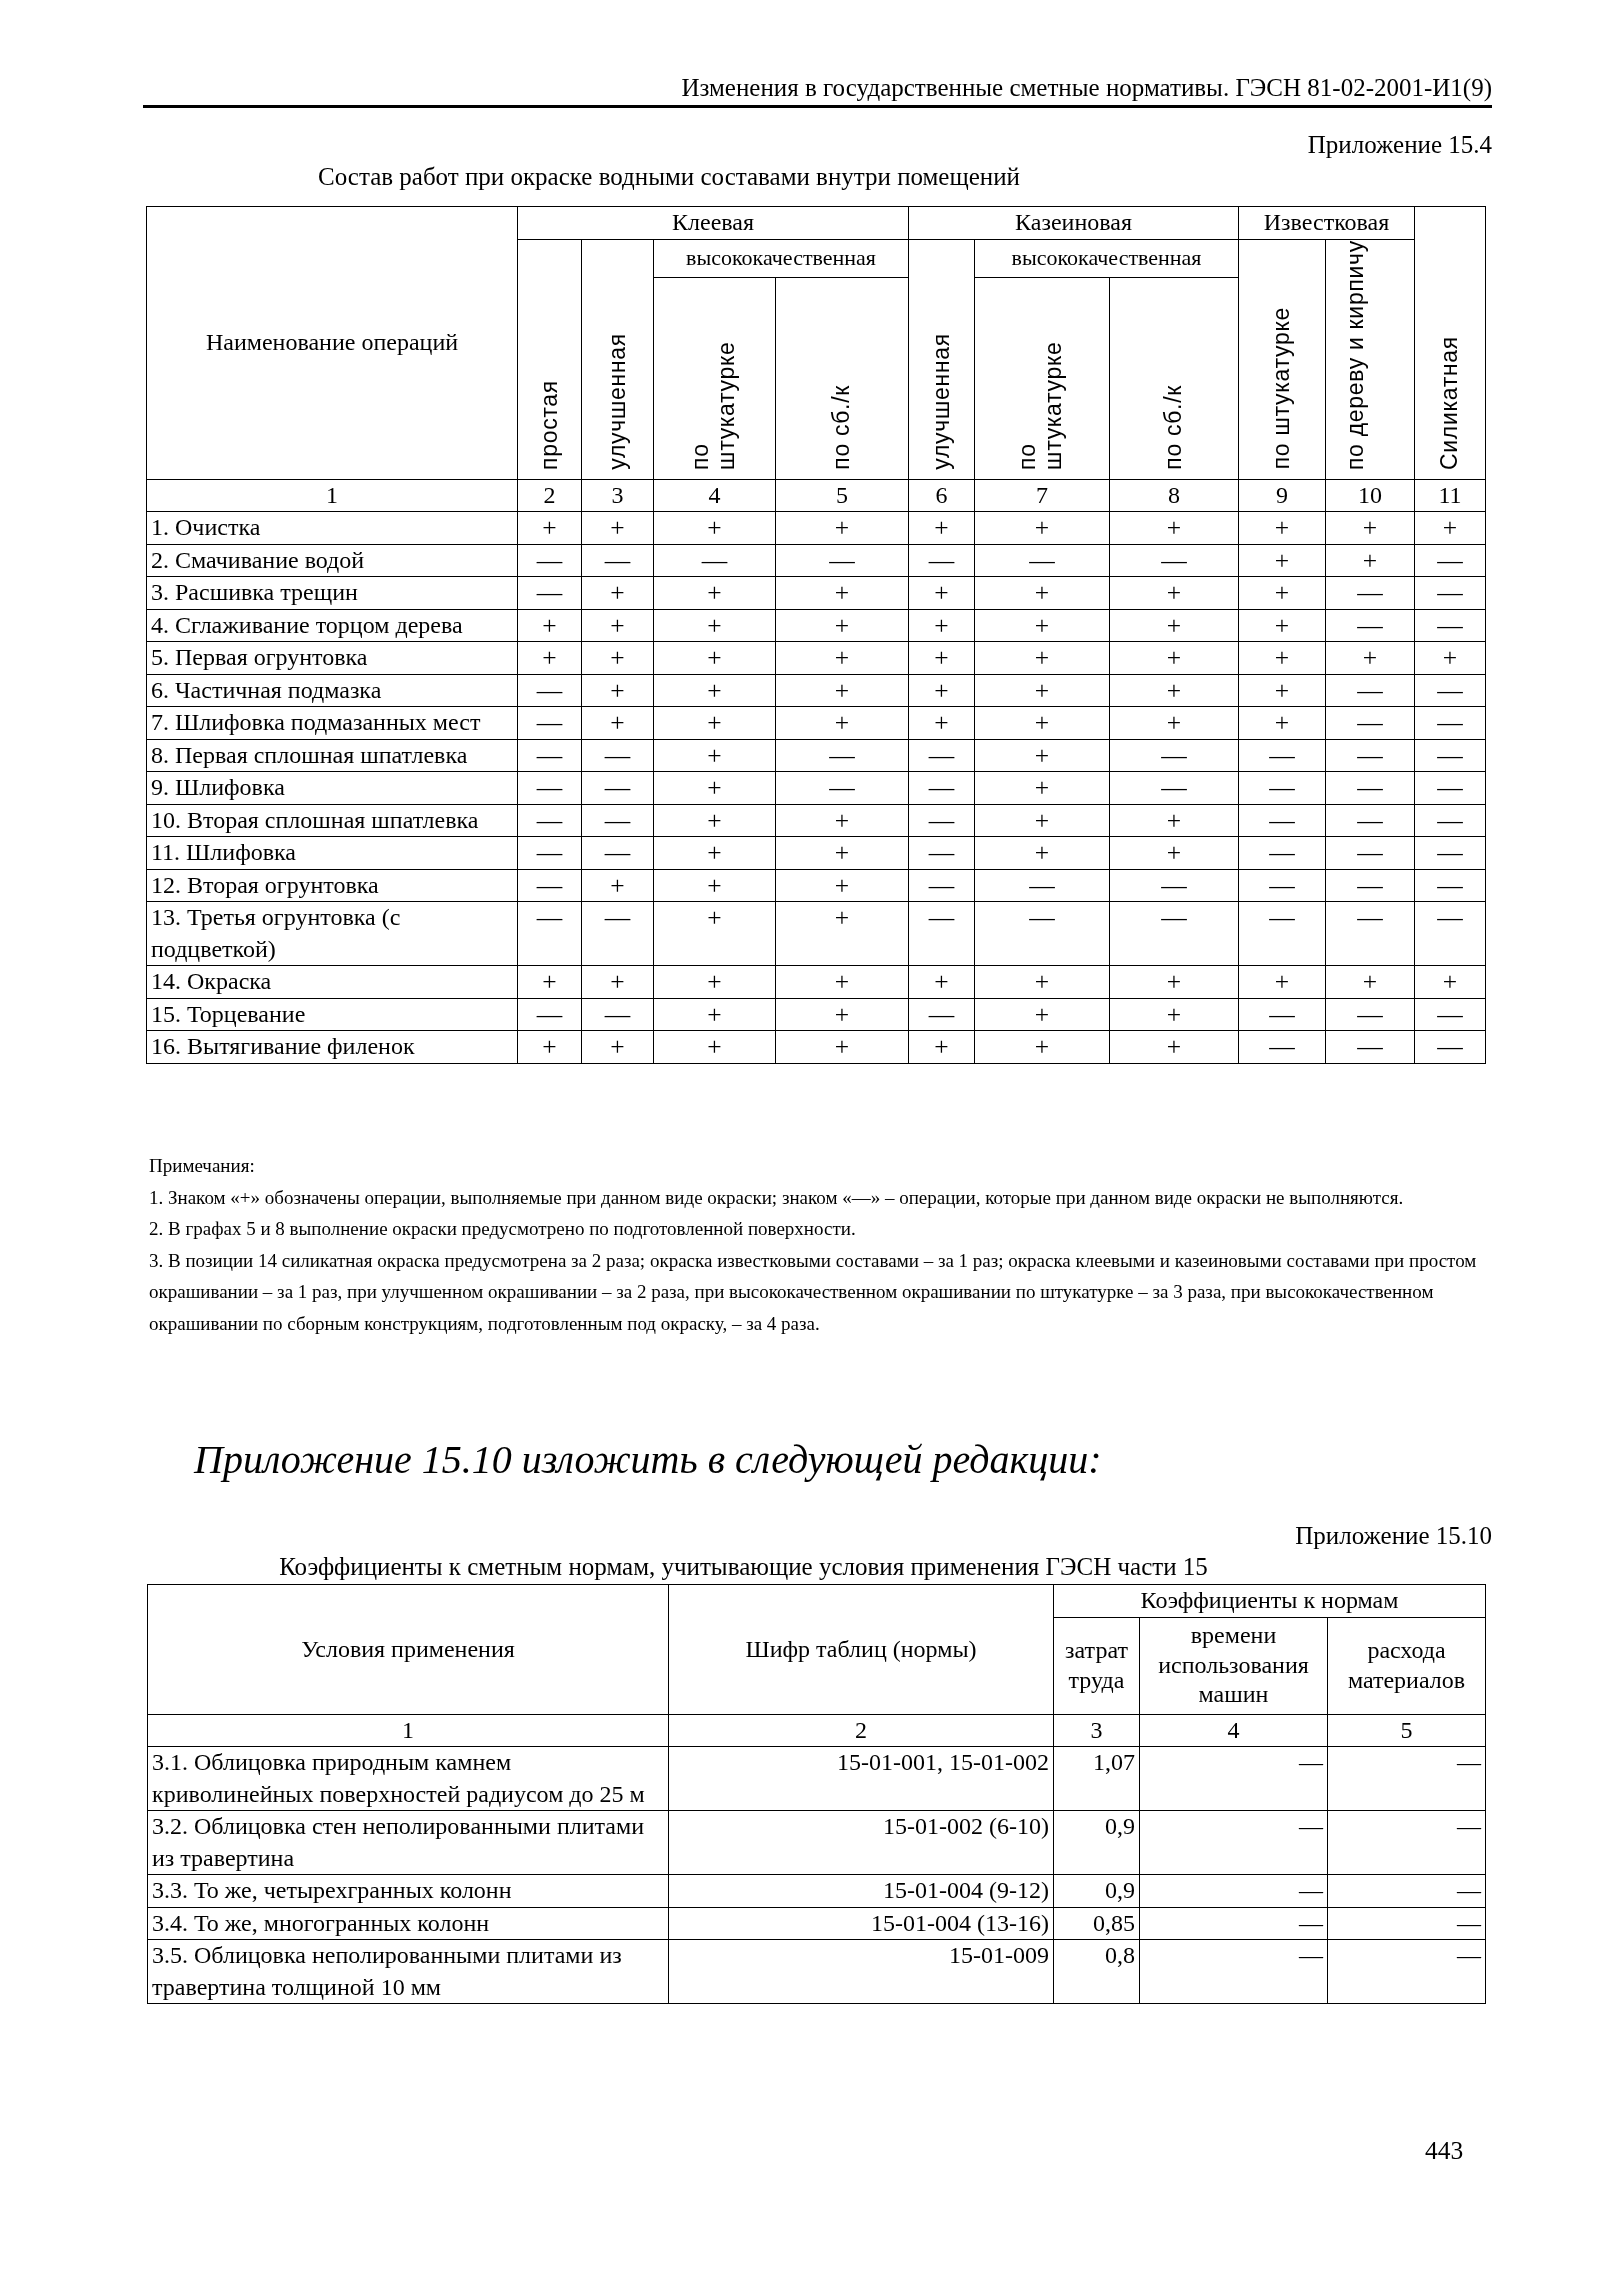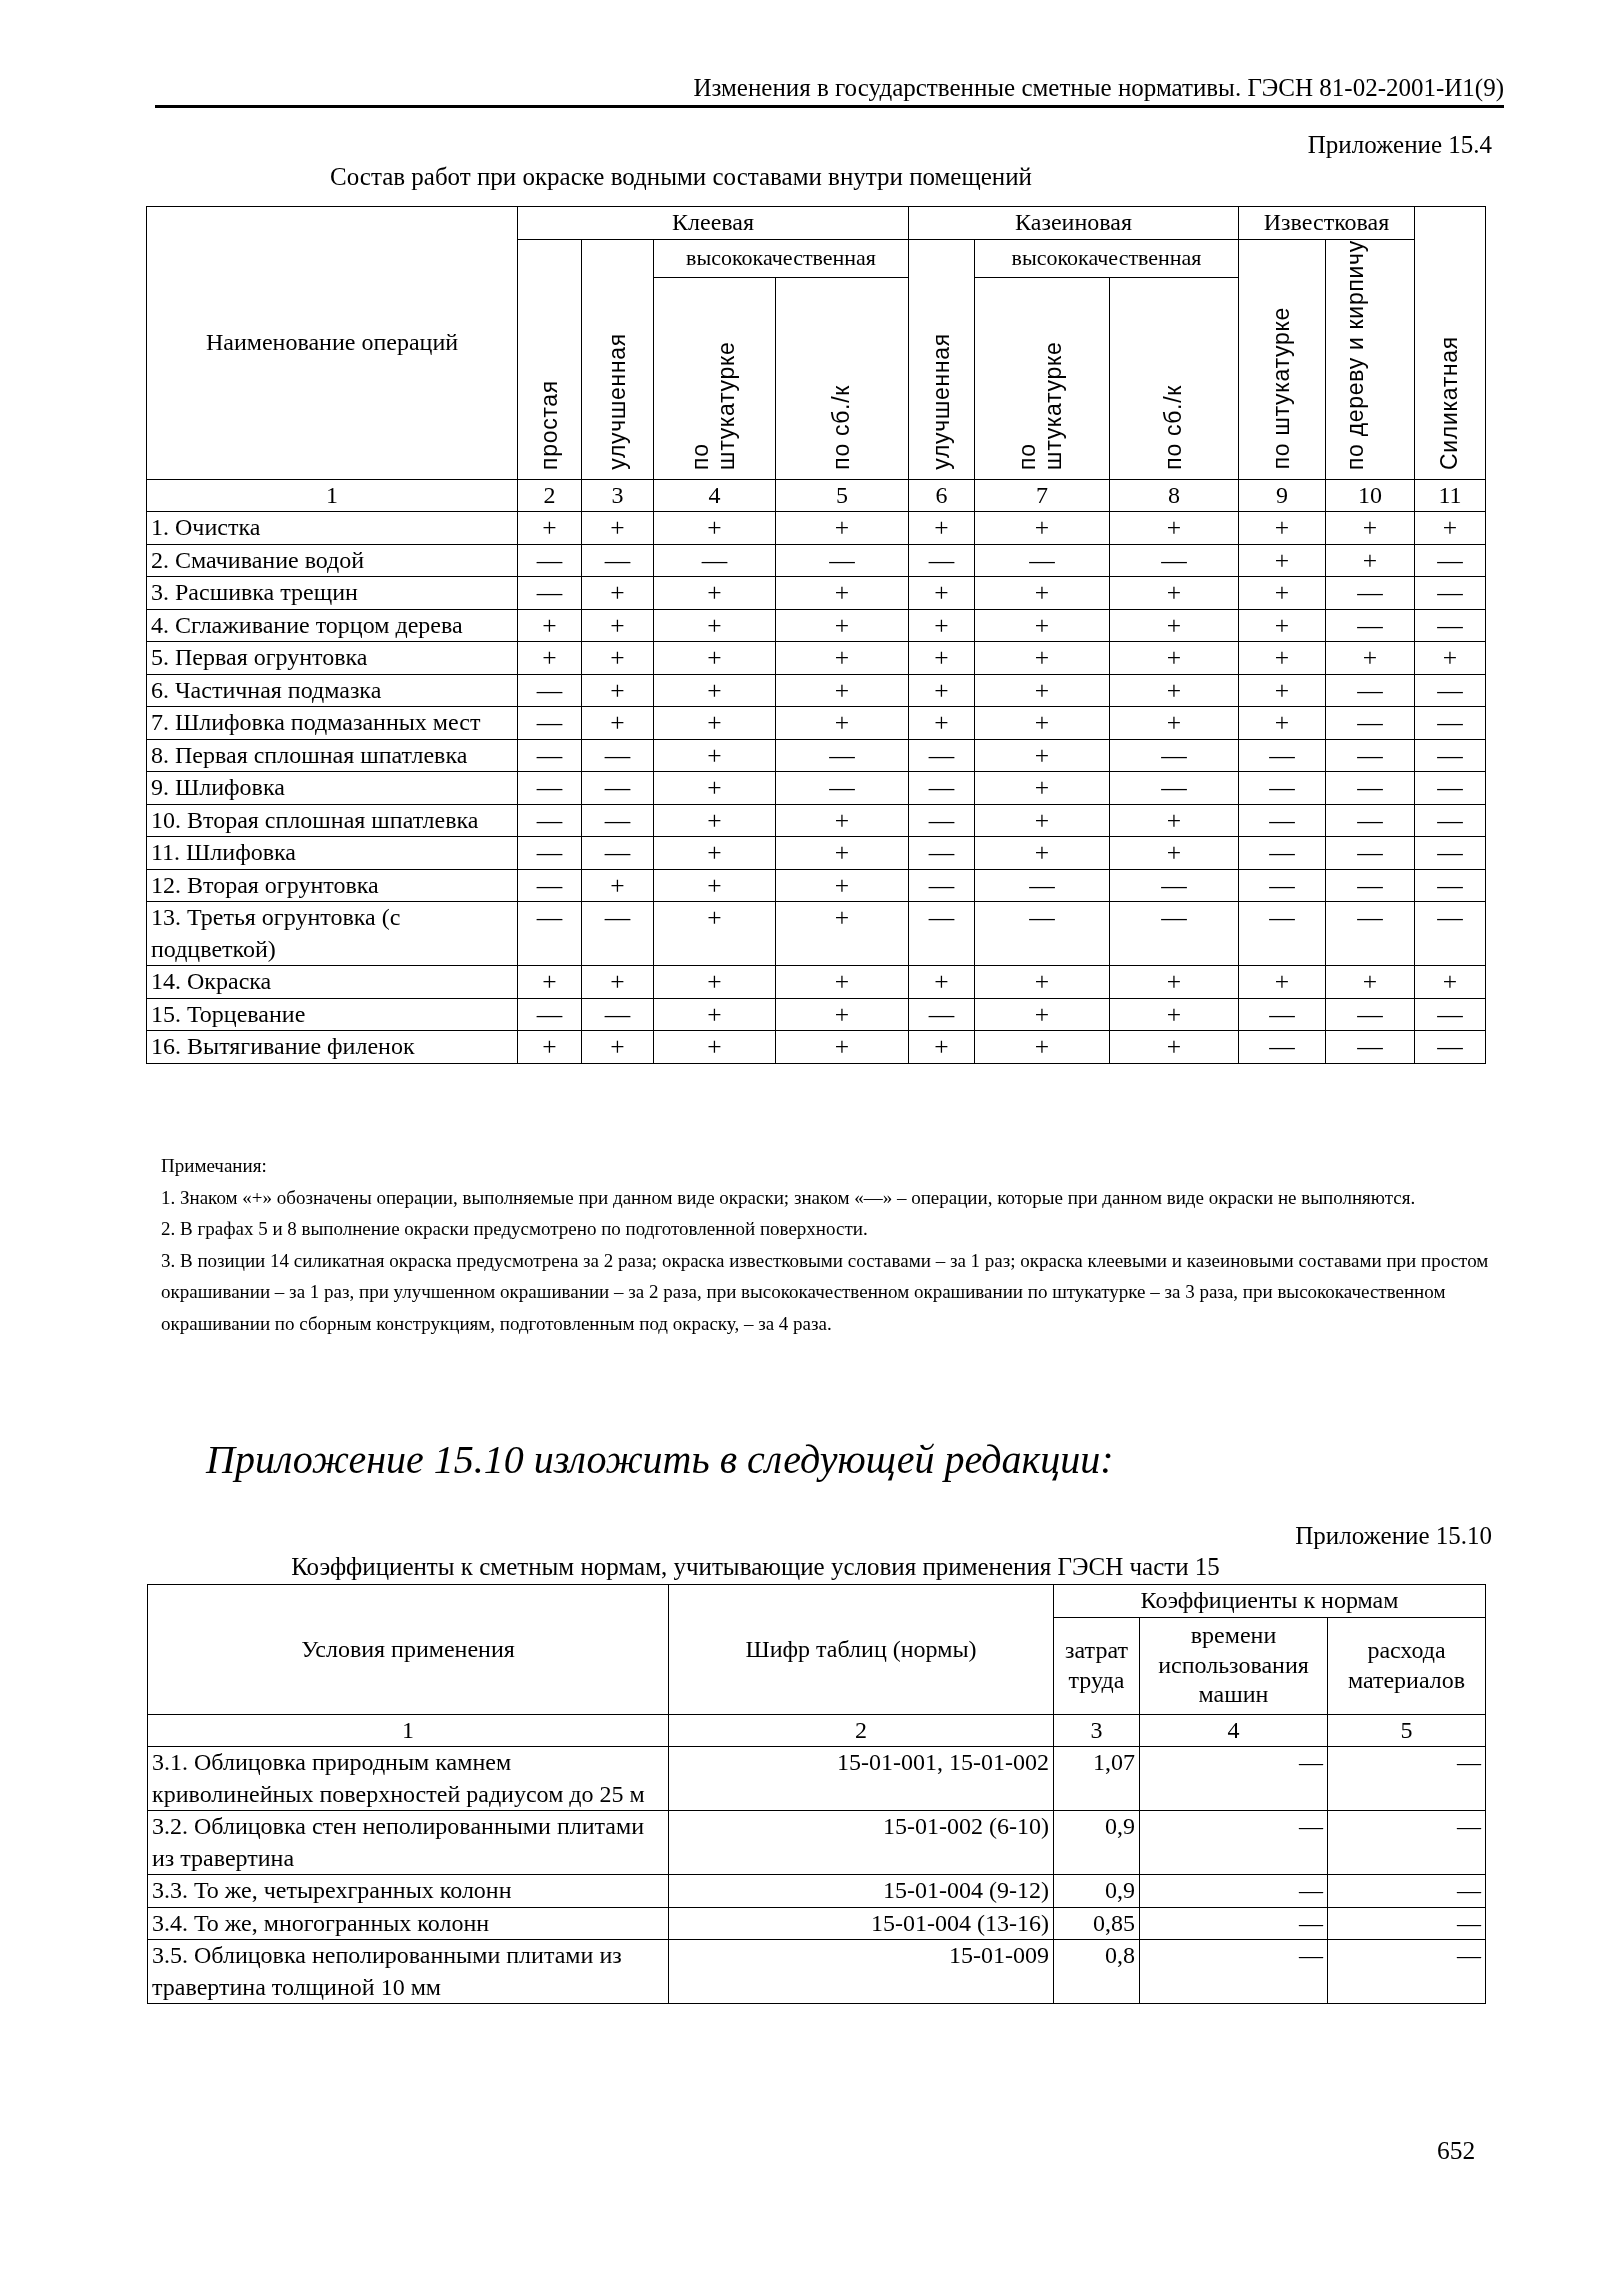--- a/index.html
+++ b/index.html
@@ -1,17 +1,17 @@
 <!DOCTYPE html>
 <html style="font-size:10.7px"><head>
 <meta charset="utf-8">
 <style>
   html, body { margin:0; padding:0; background:#ffffff; }
   body { width:1623px; height:2295px; position:relative; overflow:hidden; color:#000; font-family:"Liberation Serif", serif; }
-  .abs { position:absolute;margin-left:12px; }
+  .abs { position:absolute; }
   .running-head { left:143px; top:72px; width:1349px; text-align:right; font-size:25px; line-height:32px; }
   .rule { left:143px; top:105px; width:1349px; height:2.7px; background:#000; }
   .app-label { right:131px; font-size:25px; line-height:31px; text-align:center; }
   .caption { font-size:25px; line-height:31px; text-align:center; }
   table { border-collapse:collapse; position:absolute; table-layout:fixed; }
   td, th { border:1.7px solid #000; padding:0 4px; font-weight:normal; font-size:24px; line-height:31.5px; vertical-align:top; }
   th { vertical-align:middle; text-align:center; }
   .vert { writing-mode:vertical-rl; transform:rotate(180deg); text-align:left; margin:0 auto; font-size:23px; line-height:25.5px; font-family:"Liberation Sans", sans-serif; letter-spacing:0.7px; }
   .vcell { vertical-align:bottom !important; padding-bottom:9.4px; }
   .num { text-align:center; vertical-align:middle; }
@@ -387,14 +387,14 @@
       <tr>
         <td>3.5. Облицовка неполированными плитами из травертина толщиной 10 мм</td>
         <td class="c">15-01-009</td>
         <td class="c">0,8</td>
         <td class="c">—</td>
         <td class="c">—</td>
       </tr>
     </tbody>
 </table>
 
-<div class="abs page-num">652</div>
+<div class="abs page-num">443</div>
 
 
 </body></html>

